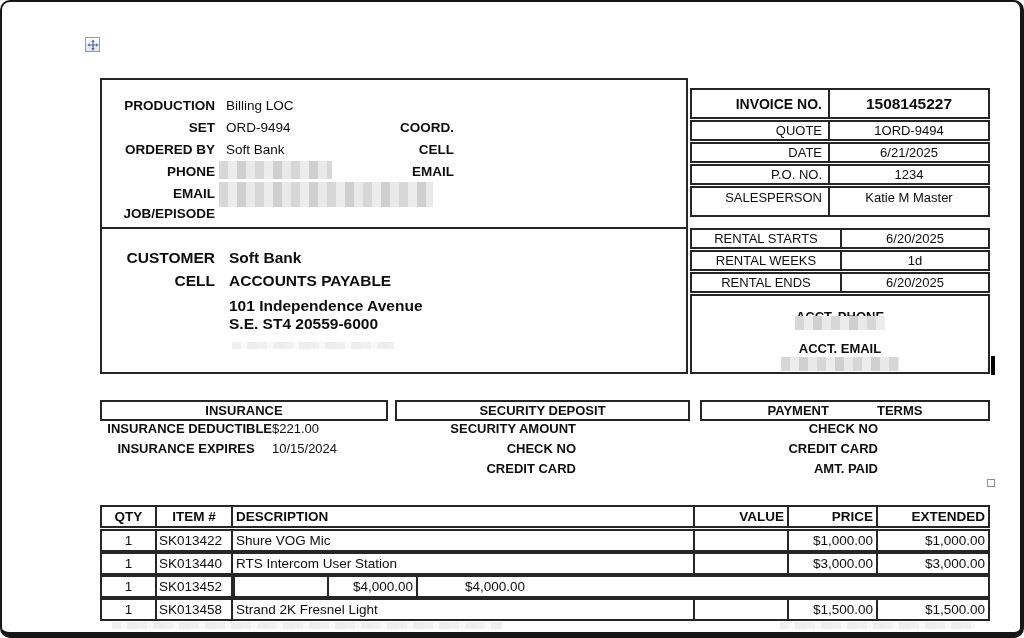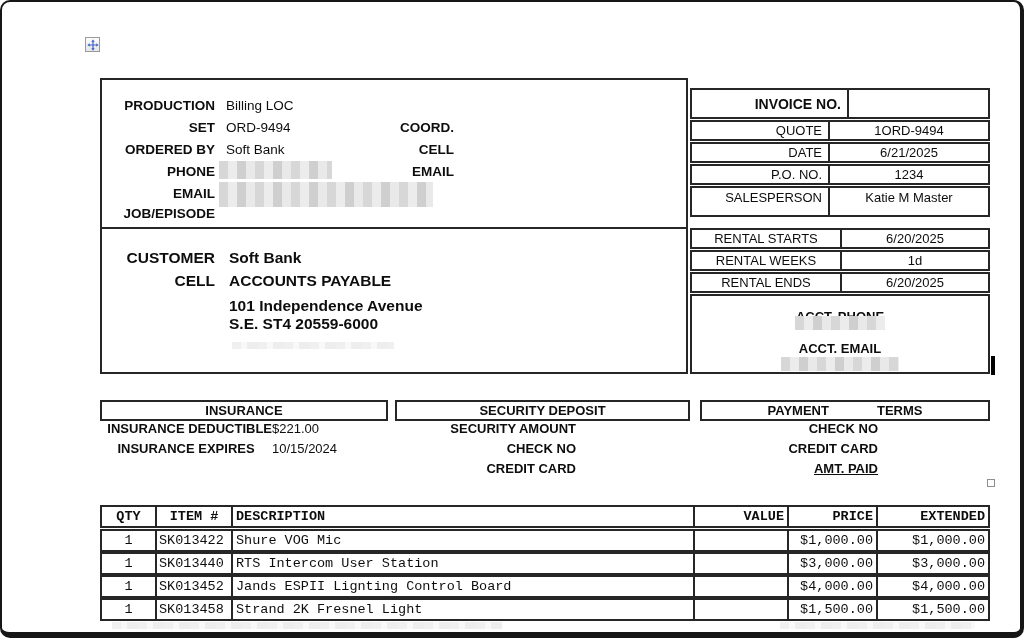--- a/index.html
+++ b/index.html
@@ -70,21 +70,21 @@
   }
   .srow { position:absolute; display:flex; align-items:center; height:20px; font-size:13px; }
   .slbl { text-align:right; font-weight:bold; }
   .sval { text-align:left; }
 
   
   .trow {
     position:absolute; left:100px; width:890px; border:2px solid #262626;
     display:flex; align-items:stretch; font-size:13.5px; background:#fff;
   }
-  .trow > div { display:flex; align-items:center;font-family:Liberation Mono, monospace; }
+  .trow > div { display:flex; align-items:center; }
   .c-qty  { width:53px; justify-content:center; }
   .c-item { width:74px; padding-left:2px; }
   .c-desc { flex:1; padding-left:3px; }
   .c-val  { width:92px; justify-content:flex-end; padding-right:3px; }
   .c-price{ width:87px; justify-content:flex-end; padding-right:3px; }
   .c-ext  { width:110px; justify-content:flex-end; padding-right:3px; }
   .sep { border-left:2px solid #262626; }
   .thead { font-weight:bold; }
   .thead .c-item { justify-content:center; padding-left:0; }
 
@@ -146,23 +146,24 @@
     <div class="clbl"></div>
     <div class="cval">101 Independence Avenue</div>
   </div>
   <div class="crow" style="top:235px; height:18px;">
     <div class="clbl"></div>
     <div class="cval">S.E. ST4 20559-6000</div>
   </div>
   <div class="ghost abs" style="left:130px; top:262px; width:162px; height:7px;"></div>
 </div>
 
-<div class="ivrow" style="top:88px; height:31px;padding-left:19px;">
+<div class="ivrow" style="top:88px; height:31px;">
   <div class="ivlbl b" style="font-size:14px;">INVOICE NO.</div>
   <div class="ivsep"></div>
+  <div class="ivval b" style="font-size:15.5px;">1508145227</div>
 </div>
 <div class="ivrow" style="top:120px; height:21px;">
   <div class="ivlbl">QUOTE</div>
   <div class="ivsep"></div>
   <div class="ivval">1ORD-9494</div>
 </div>
 <div class="ivrow" style="top:142px; height:21px;">
   <div class="ivlbl">DATE</div>
   <div class="ivsep"></div>
   <div class="ivval">6/21/2025</div>
@@ -238,21 +239,21 @@
 
 <div class="srow" style="left:700px; top:418px; width:290px;">
   <div class="slbl" style="width:178px;">CHECK NO</div>
   <div class="sval" style="flex:1;"></div>
 </div>
 <div class="srow" style="left:700px; top:438px; width:290px;">
   <div class="slbl" style="width:178px;">CREDIT CARD</div>
   <div class="sval" style="flex:1;"></div>
 </div>
 <div class="srow" style="left:700px; top:458px; width:290px;">
-  <div class="slbl" style="width:178px;text-decoration:underline;">AMT. PAID</div>
+  <div class="slbl" style="width:178px;">AMT. PAID</div>
   <div class="sval" style="flex:1;"></div>
 </div>
 
 <div class="sel-handle"></div>
 
 <div class="trow thead" style="top:505px; height:23px;">
   <div class="c-qty">QTY</div>
   <div class="sep"></div>
   <div class="c-item">ITEM #</div>
   <div class="sep"></div>
@@ -291,21 +292,20 @@
   <div class="c-price">$3,000.00</div>
   <div class="sep"></div>
   <div class="c-ext">$3,000.00</div>
 </div>
 
 <div class="trow" style="top:575px; height:23px;">
   <div class="c-qty">1</div>
   <div class="sep"></div>
   <div class="c-item">SK013452</div>
   <div class="sep"></div>
-  <div class="c-desc">Jands ESPII Lignting Control Board</div>
   <div class="sep"></div>
   <div class="c-val"></div>
   <div class="sep"></div>
   <div class="c-price">$4,000.00</div>
   <div class="sep"></div>
   <div class="c-ext">$4,000.00</div>
 </div>
 
 <div class="trow" style="top:598px; height:23px;">
   <div class="c-qty">1</div>

